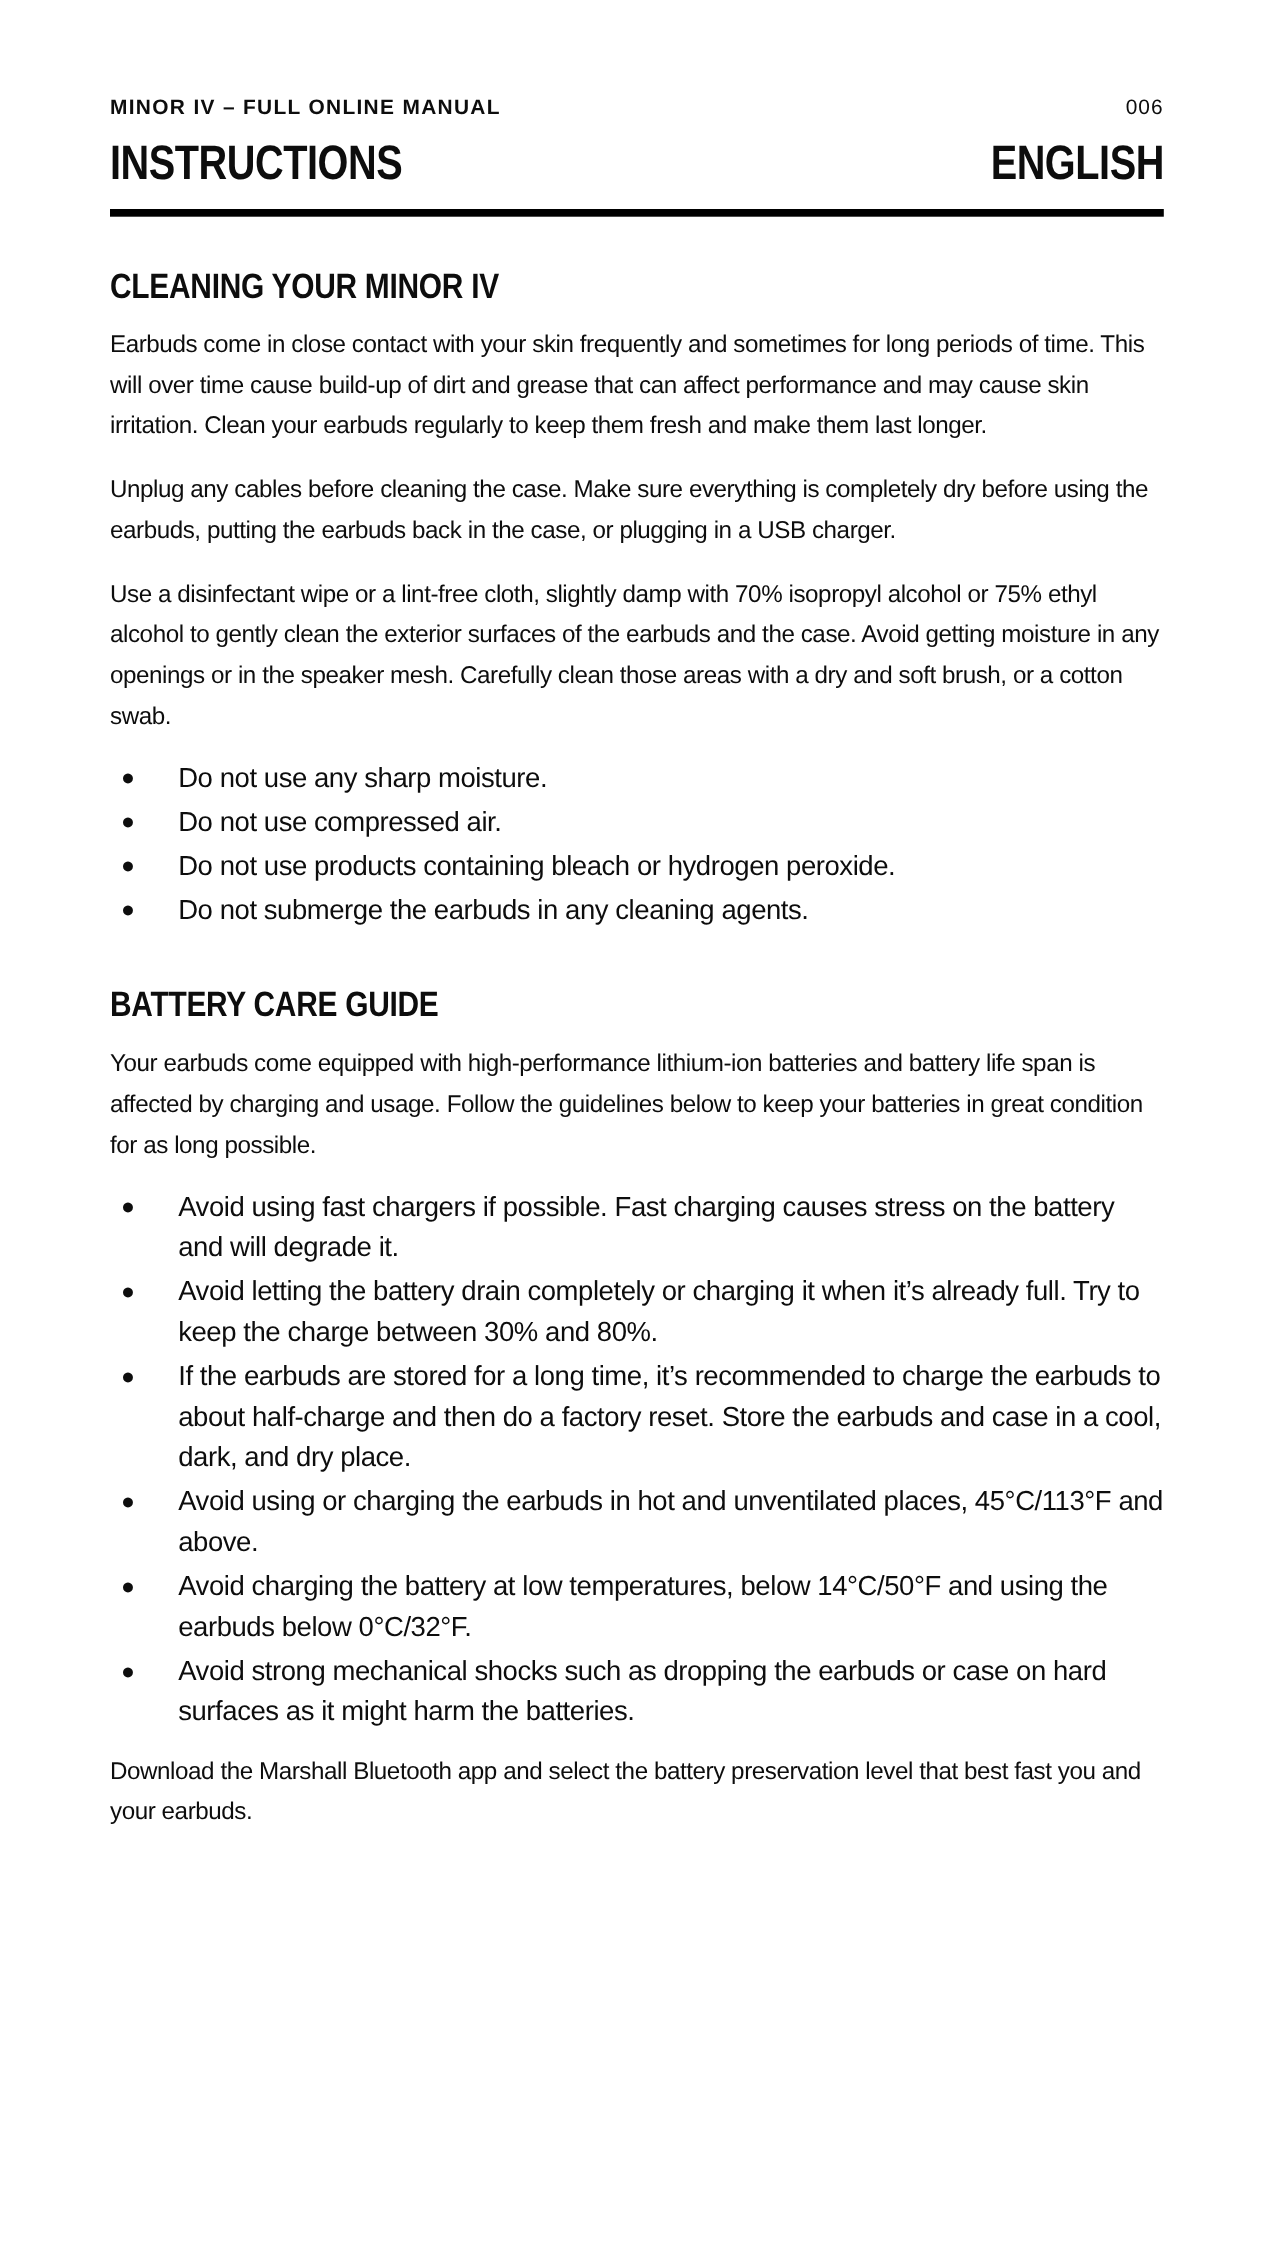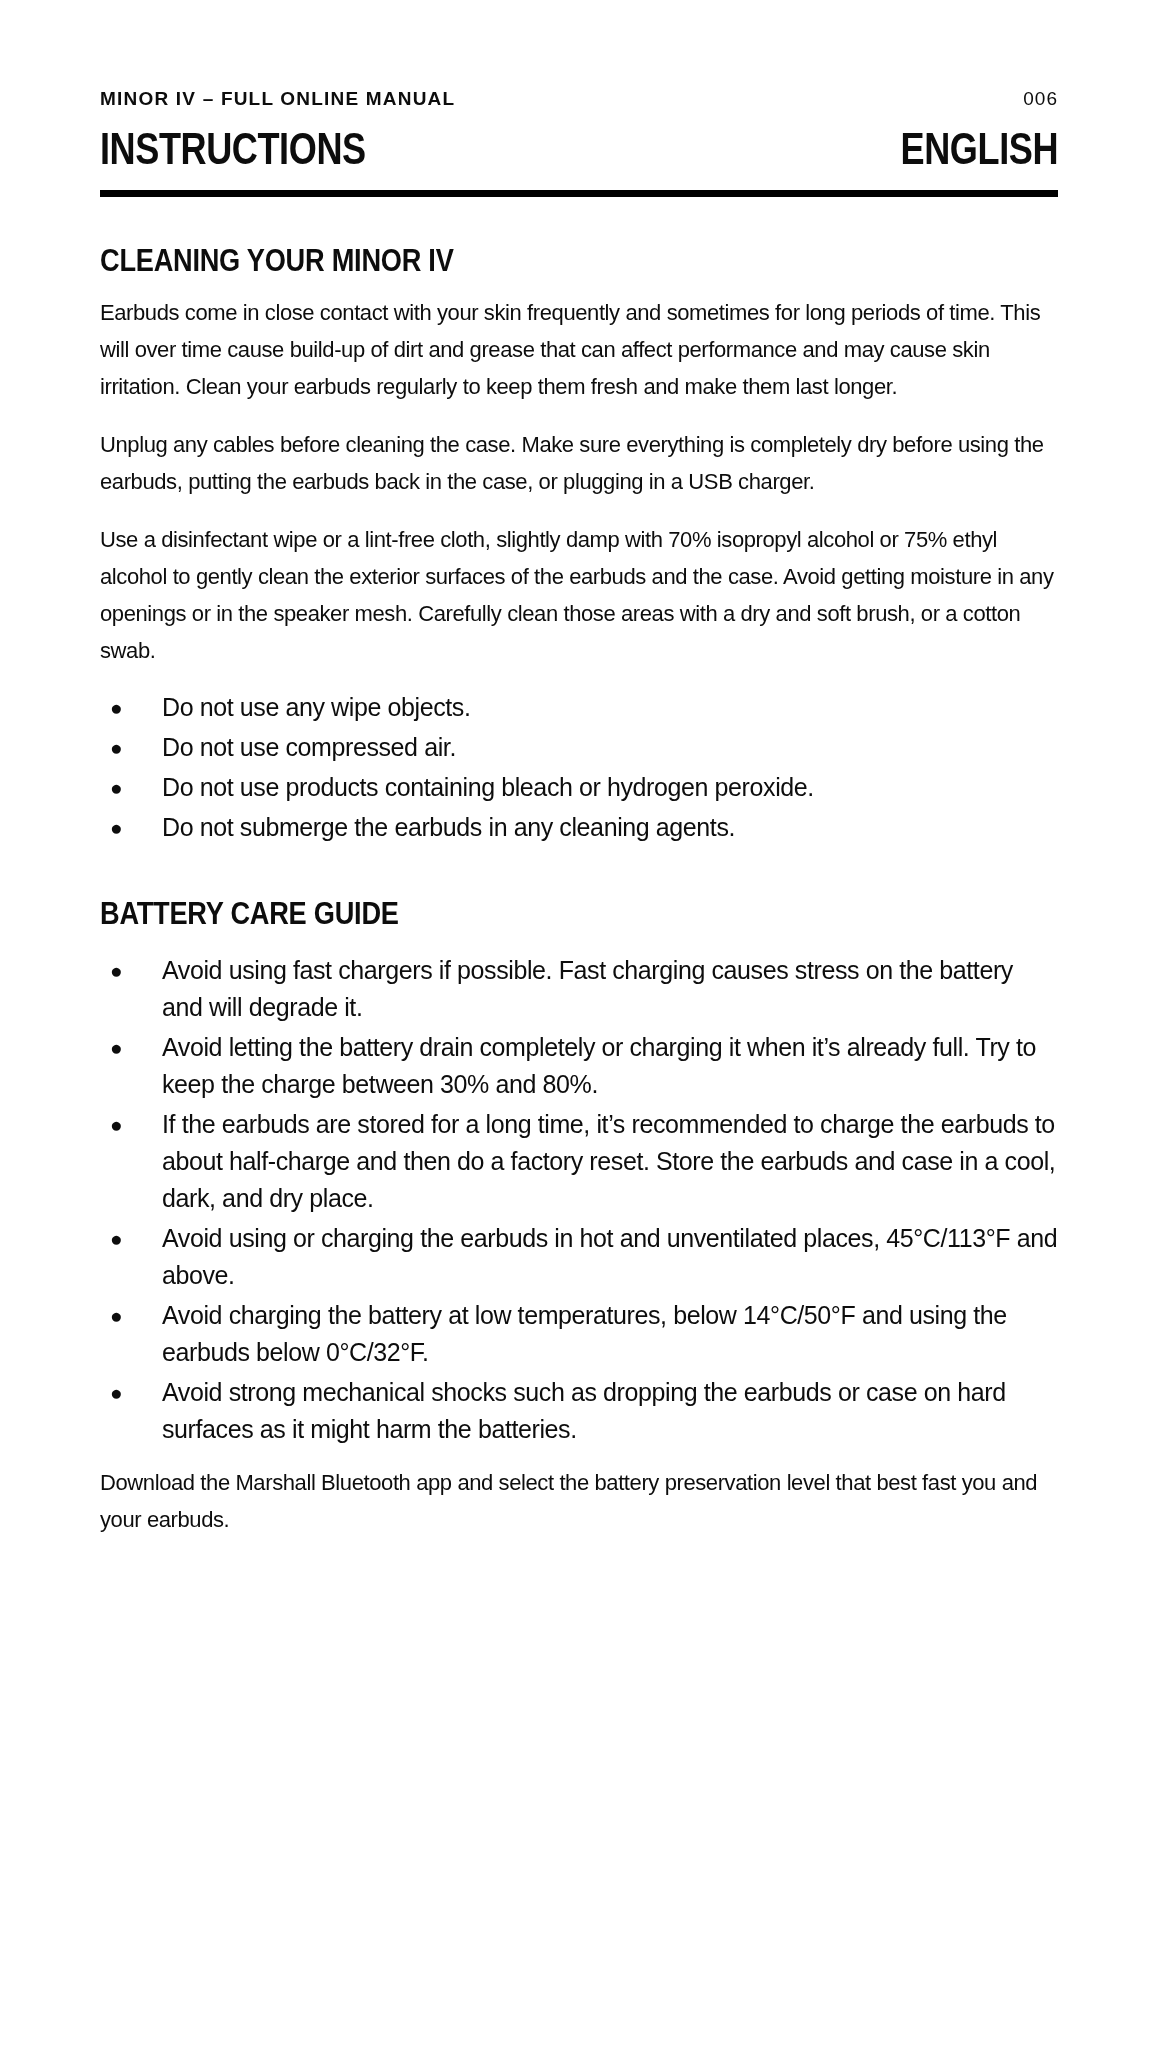--- a/index.html
+++ b/index.html
@@ -159,39 +159,40 @@
     <div class="header-rule"></div>
 
     <div class="section-cleaning">
       <div class="h2">CLEANING YOUR MINOR IV</div>
       <p class="para">Earbuds come in close contact with your skin frequently and sometimes for long periods of time. This will over time cause build-up of dirt and grease that can affect performance and may cause skin irritation. Clean your earbuds regularly to keep them fresh and make them last longer.</p>
       <p class="para">Unplug any cables before cleaning the case. Make sure everything is completely dry before using the earbuds, putting the earbuds back in the case, or plugging in a USB charger.</p>
       <p class="para">Use a disinfectant wipe or a lint-free cloth, slightly damp with 70% isopropyl alcohol or 75% ethyl alcohol to gently clean the exterior surfaces of the earbuds and the case. Avoid getting moisture in any openings or in the speaker mesh. Carefully clean those areas with a dry and soft brush, or a cotton swab.</p>
       <ul class="bullets">
         <li>
           <span class="dot">●</span>
-          <span class="li-text">Do not use any wipe objects.</span>
+          <span class="li-text">Do not use any sharp moisture.</span>
         </li>
         <li>
           <span class="dot">●</span>
           <span class="li-text">Do not use compressed air.</span>
         </li>
         <li>
           <span class="dot">●</span>
           <span class="li-text">Do not use products containing bleach or hydrogen peroxide.</span>
         </li>
         <li>
           <span class="dot">●</span>
           <span class="li-text">Do not submerge the earbuds in any cleaning agents.</span>
         </li>
       </ul>
     </div>
 
     <div class="section-battery">
       <div class="h2">BATTERY CARE GUIDE</div>
+      <p class="para">Your earbuds come equipped with high-performance lithium-ion batteries and battery life span is affected by charging and usage. Follow the guidelines below to keep your batteries in great condition for as long possible.</p>
       <ul class="bullets">
         <li>
           <span class="dot">●</span>
           <span class="li-text">Avoid using fast chargers if possible. Fast charging causes stress on the battery and will degrade it.</span>
         </li>
         <li>
           <span class="dot">●</span>
           <span class="li-text">Avoid letting the battery drain completely or charging it when it’s already full. Try to keep the charge between 30% and 80%.</span>
         </li>
         <li>

